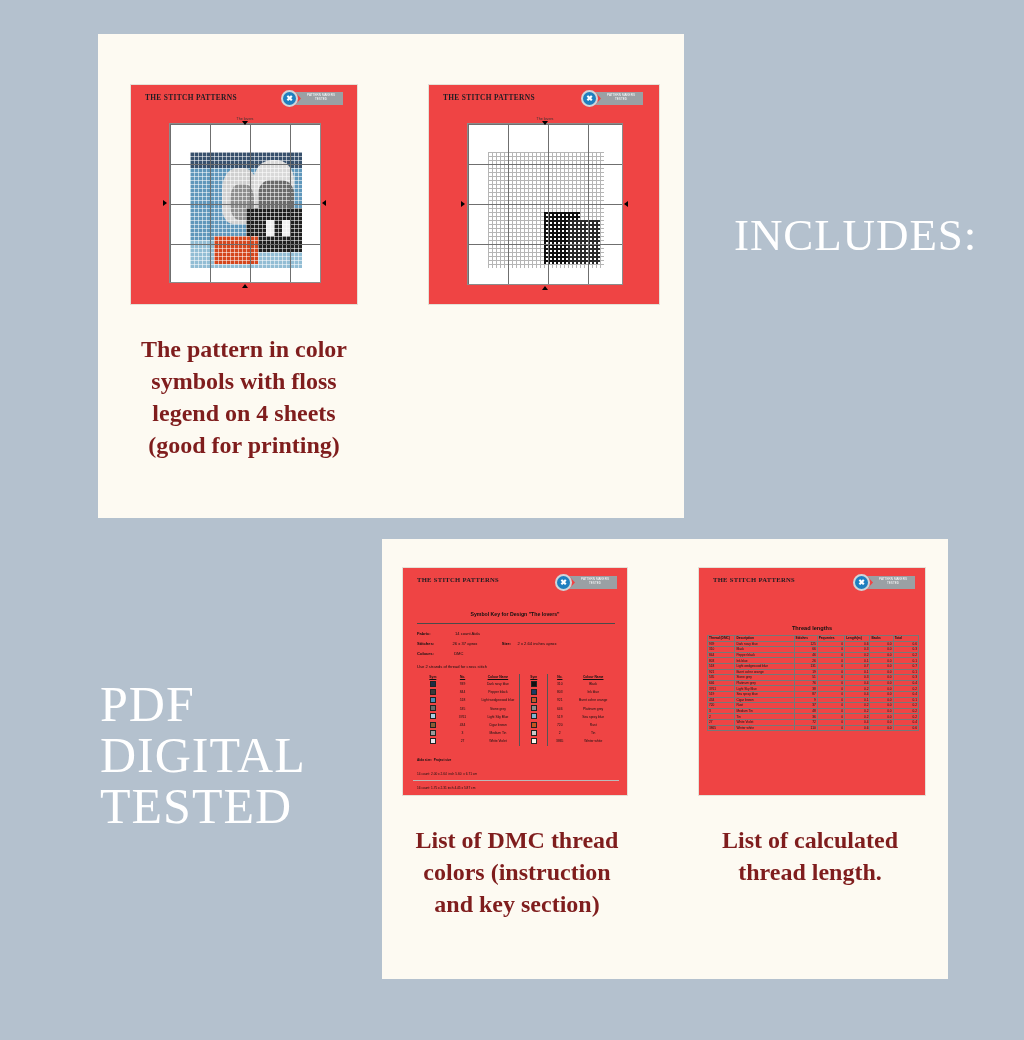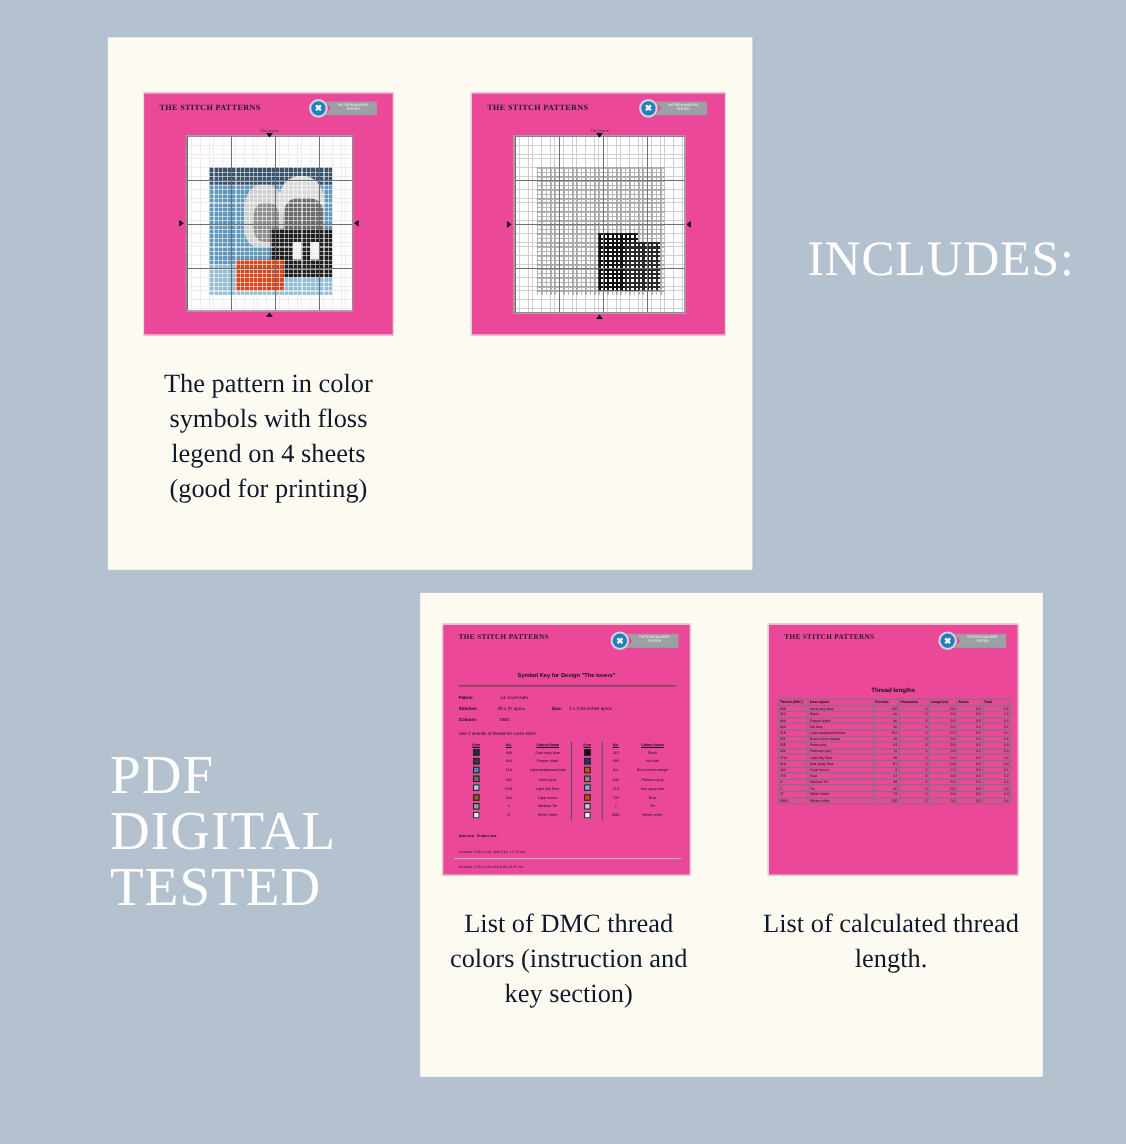--- a/index.html
+++ b/index.html
@@ -21,31 +21,31 @@
     position:absolute;color:#ffffff;
     font-family:"Liberation Serif", serif;
     font-weight:400;letter-spacing:.02em;line-height:1.02;
   }
   #includes{left:694px;top:213px;font-size:45px;margin-left:40px;}
   #pdfblock{left:100px;top:679px;font-size:50px;}
   #pdfblock div{white-space:nowrap;}
 
   
   .caption{
-    position:absolute;text-align:center;color:#0f172a;
+    position:absolute;text-align:center;color:#7f1d1d;
     font-family:"Liberation Serif", serif;
-    font-size:24px;line-height:1.34;font-weight:400;
+    font-size:24px;line-height:1.34;font-weight:700;
   }
   #cap1{left:130px;top:333px;width:228px;}
   #cap2{left:424px;top:333px;width:236px;}
   #cap3{left:408px;top:824px;width:218px;}
   #cap4{left:690px;top:824px;width:240px;}
 
   
-  .sheet{position:absolute;background:#ec4899;border:1px solid #e4e1d8;
+  .sheet{position:absolute;background:#ef4444;border:1px solid #e4e1d8;
          box-sizing:border-box;overflow:hidden;}
   #sheet1{left:130px;top:84px;width:228px;height:221px;}
   #sheet2{left:428px;top:84px;width:232px;height:221px;}
   #sheet3{left:402px;top:567px;width:226px;height:229px;}
   #sheet4{left:698px;top:567px;width:228px;height:229px;}
 
   .doc-head{position:absolute;left:0;right:0;top:0;height:26px;}
   .doc-title{position:absolute;left:14px;top:8px;font-size:7.4px;
     letter-spacing:.045em;color:#1c1c22;font-family:"Liberation Serif",serif;
     font-weight:700;white-space:nowrap;}

